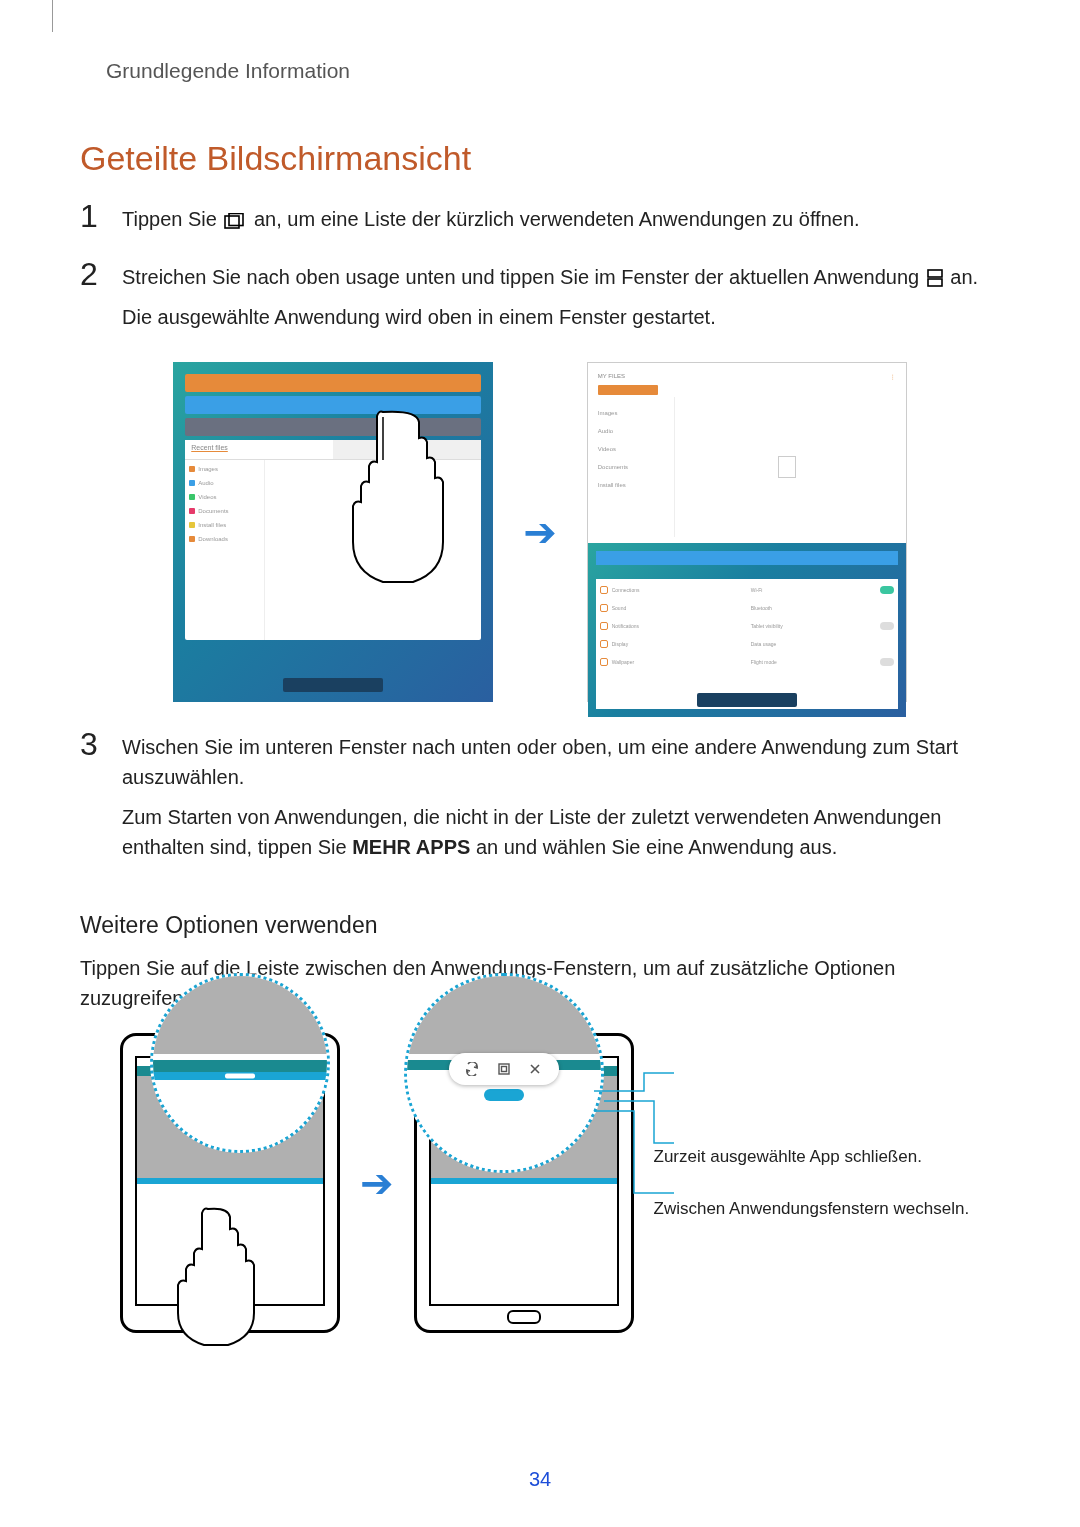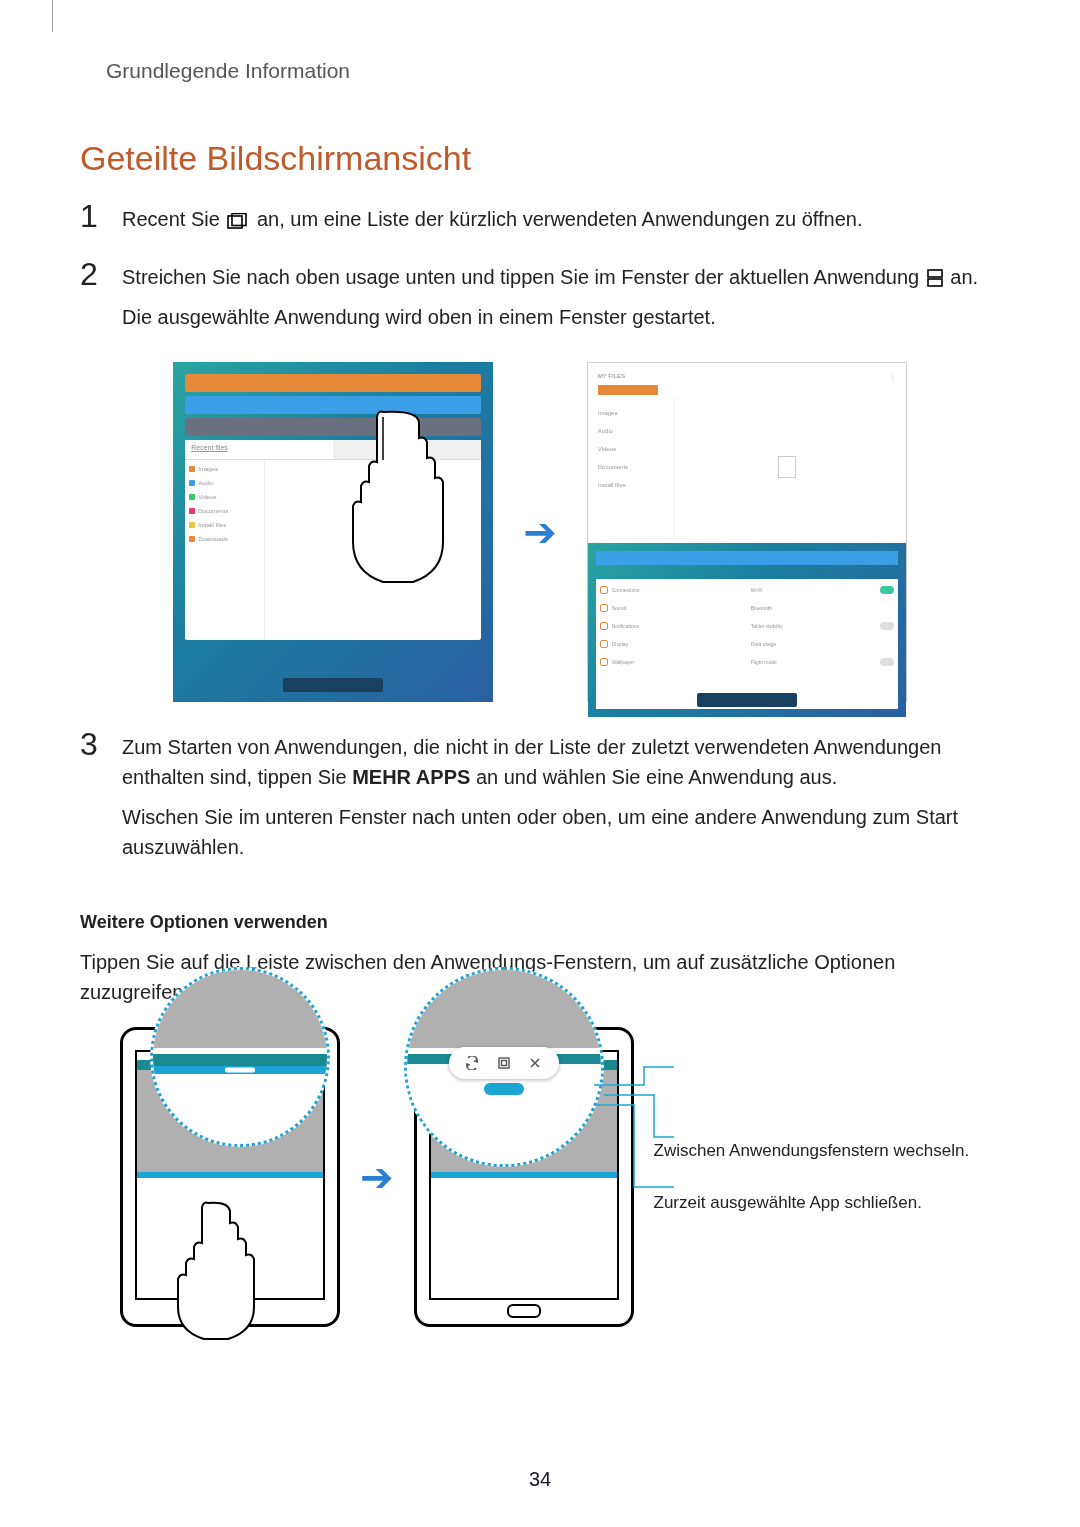--- a/index.html
+++ b/index.html
@@ -155,22 +155,22 @@
   .split-bot .settings {
     background:#fff; height:130px; margin-top:14px; display:flex;
   }
   .split-bot .settings .scol { flex:1; padding:4px; }
   .split-bot .settings .srow { height:14px; margin-bottom:4px; display:flex; align-items:center; gap:4px; font-size:5px; color:#999; }
   .split-bot .settings .srow .si { width:8px; height:8px; border-radius:2px; border:1px solid #e68a3a; }
   .split-bot .settings .toggle { width:14px; height:8px; border-radius:4px; background:#3ac6a0; margin-left:auto; }
   .split-bot .settings .toggle.off { background:#ddd; }
   .split-bot .hdbar { height:14px; background:#3a9fe6; }
   h2.subsection {
-    font-size: 18px;
-    font-weight: 700;
+    font-size: 23px;
+    font-weight: 400;
     margin-top: 40px;
     margin-bottom: 14px;
   }
   .body-text {
     font-size: 20px;
     line-height: 1.5;
     margin-bottom: 20px;
   }
   .bold { font-weight: 700; }
   .diagram-row {
@@ -296,21 +296,21 @@
   .mag2-content .mag-top2 { height:40%; background:#b0b0b0; }
   .mag2-content .mag-strip2 { height:6px; background:#fff; }
   .mag2-content .mag-teal2 { height:10px; background:#1a8a90; }
   .mag2-content .mag-bot2 { flex:1; background:#fff; }
   .page-num {
     position: absolute;
     bottom: 36px;
     left: 50%;
     transform: translateX(-50%);
     font-size: 20px;
-    color: #0f172a;
+    color: #1d4ed8;
   }
   .leader-group {
     position: absolute;
     top: 30px;
     right: -40px;
     width: 80px;
     height: 140px;
     pointer-events: none;
   }
 </style>
@@ -320,21 +320,21 @@
 <div class="vline"></div>
 <div class="page">
   <div class="breadcrumb">Grundlegende Information</div>
 
   <h1 class="section-title">Geteilte Bildschirmansicht</h1>
 
   <div class="step">
     <div class="step-num">1</div>
     <div class="step-body">
       <p>
-        <span>Recent Sie </span>
+        <span>Tippen Sie </span>
         <span class="inline-icon">
           <svg width="22" height="16" viewBox="0 0 22 16">
               <rect x="1" y="3" width="14" height="12" fill="none" stroke="#000" stroke-width="1.6"></rect>
               <rect x="5" y="0.5" width="14" height="12" fill="none" stroke="#000" stroke-width="1.6"></rect>
             </svg>
         </span>
         <span> an, um eine Liste der kürzlich verwendeten Anwendungen zu öffnen.</span>
       </p>
     </div>
   </div>
@@ -477,24 +477,24 @@
           </div>
         </div>
         <div class="closebar"></div>
       </div>
     </div>
   </div>
 
   <div class="step">
     <div class="step-num">3</div>
     <div class="step-body">
+      <p>Wischen Sie im unteren Fenster nach unten oder oben, um eine andere Anwendung zum Start auszuwählen.</p>
       <p>
         <span>Zum Starten von Anwendungen, die nicht in der Liste der zuletzt verwendeten Anwendungen enthalten sind, tippen Sie </span><span class="bold">MEHR APPS</span><span> an und wählen Sie eine Anwendung aus.</span>
       </p>
-      <p>Wischen Sie im unteren Fenster nach unten oder oben, um eine andere Anwendung zum Start auszuwählen.</p>
     </div>
   </div>
 
   <h2 class="subsection">Weitere Optionen verwenden</h2>
   <p class="body-text">Tippen Sie auf die Leiste zwischen den Anwendungs-Fenstern, um auf zusätzliche Optionen zuzugreifen.</p>
 
   <div class="diagram-row">
     <div style="position:relative">
       <div class="tablet">
         <div class="tablet-screen">
@@ -564,22 +564,22 @@
 
       <svg class="leader-group" viewBox="0 0 80 140">
         <path d="M0 8 L50 8 L50 -10 L80 -10" fill="none" stroke="#1aa5d4" stroke-width="1.5" transform="translate(0,20)"></path>
         <path d="M10 18 L60 18 L60 60 L80 60" fill="none" stroke="#1aa5d4" stroke-width="1.5" transform="translate(0,20)"></path>
         <path d="M0 28 L40 28 L40 110 L80 110" fill="none" stroke="#1aa5d4" stroke-width="1.5" transform="translate(0,20)"></path>
       </svg>
     </div>
 
     <div class="callouts">
       <div class="callout-row">
+        <div>Zurzeit ausgewählte App schließen.</div>
+      </div>
+      <div class="callout-row">
         <div>Zwischen Anwendungsfenstern wechseln.</div>
-      </div>
-      <div class="callout-row">
-        <div>Zurzeit ausgewählte App schließen.</div>
       </div>
     </div>
   </div>
 
   <div class="page-num">34</div>
 </div>
 
 </body></html>

